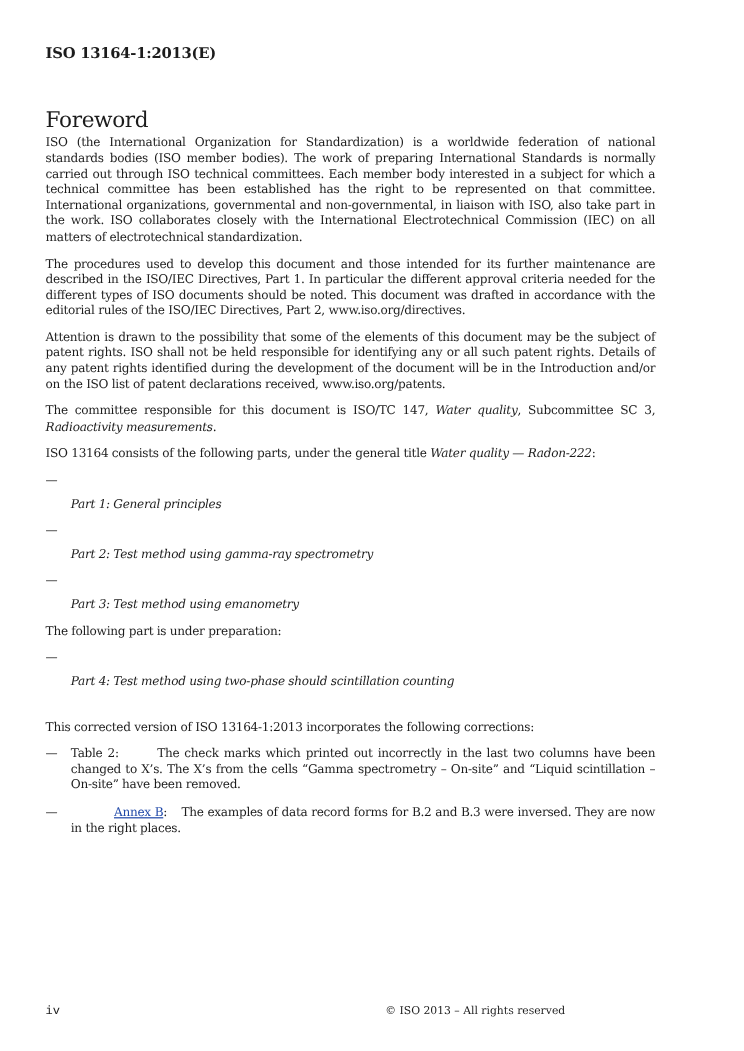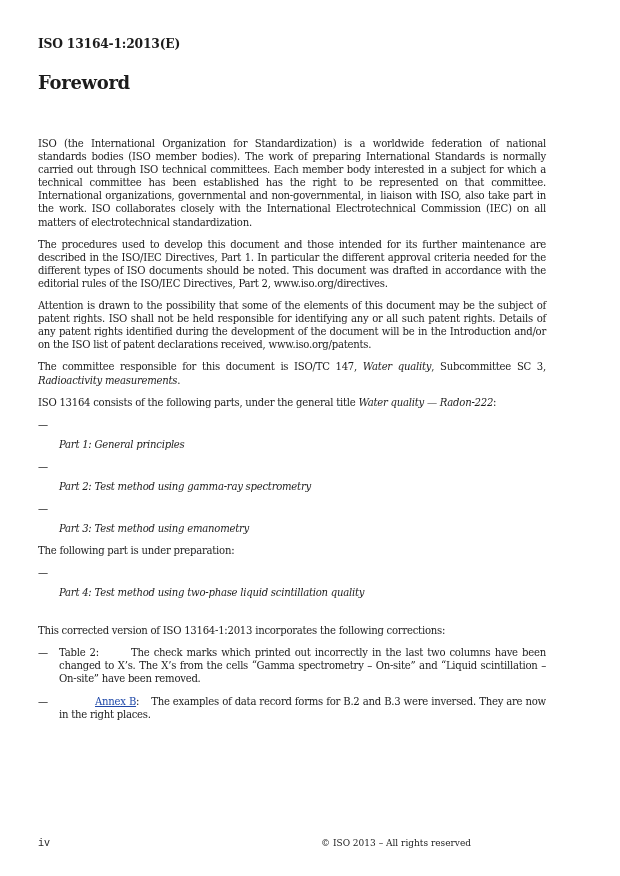--- a/index.html
+++ b/index.html
@@ -1,21 +1,21 @@
 <!DOCTYPE html>
 <html><head>
 <meta charset="utf-8">
 <style>
   html, body { margin:0; padding:0; background:#ffffff; }
   body { width:620px; height:876px; position:relative; overflow:hidden;
          font-family:"DejaVu Serif", serif; color:#1c1c1c; }
   .page { position:absolute; left:0; top:0; width:545px; height:876px; }
   .hdr { position:absolute; left:38px; top:36px; font-size:12.3px; font-weight:bold; letter-spacing:-0.2px; }
-  .title { position:absolute; left:38px; top:72px; font-size:18px; font-weight:bold; letter-spacing:-0.3px; }
-  .body { position:absolute; left:38px; top:137px; width:508px; font-size:10.1px; line-height:13.1px; letter-spacing:-0.25px; }
+  .title { position:absolute; left:38px; top:90px; font-size:18px; font-weight:normal; letter-spacing:-0.3px; }
+  .body { position:absolute; left:38px; top:113px; width:508px; font-size:10.1px; line-height:13.1px; letter-spacing:-0.25px; }
   .p { margin:0 0 9px 0; text-align:justify; }
   .li { display:flex; margin:0 0 9px 0; text-align:justify; }
   .dash { width:21px; flex:0 0 21px; }
   .lic { flex:1; }
   i { font-style:italic;margin-top:20px; }
   .gap { height:16px; }
   .tab { display:inline-block; width:32px; }
   .tab2 { display:inline-block; width:12px; }
   a.link { color:#1f48a8; text-decoration:underline;margin-left:36px; }
   .footer-left { position:absolute; left:38px; top:838px; font-size:10px;font-family:Liberation Mono, monospace; }
@@ -44,21 +44,21 @@
         <i class="lic">Part 2: Test method using gamma-ray spectrometry</i>
       </div>
     <div class="li">
         <span class="dash">—</span>
         <i class="lic">Part 3: Test method using emanometry</i>
       </div>
 
     <p class="p">The following part is under preparation:</p>
     <div class="li">
         <span class="dash">—</span>
-        <i class="lic">Part 4: Test method using two-phase liquid scintillation quality</i>
+        <i class="lic">Part 4: Test method using two-phase should scintillation counting</i>
       </div>
 
     <div class="gap"></div>
 
     <p class="p">This corrected version of ISO 13164-1:2013 incorporates the following corrections:</p>
     <div class="li">
         <span class="dash">—</span>
         <span class="lic"><span>Table 2:</span><span class="tab"></span><span>The check marks which printed out incorrectly in the last two columns have been changed to X’s. The X’s from the cells “Gamma spectrometry – On-site” and “Liquid scintillation – On-site” have been removed.</span></span>
       </div>
     <div class="li">

